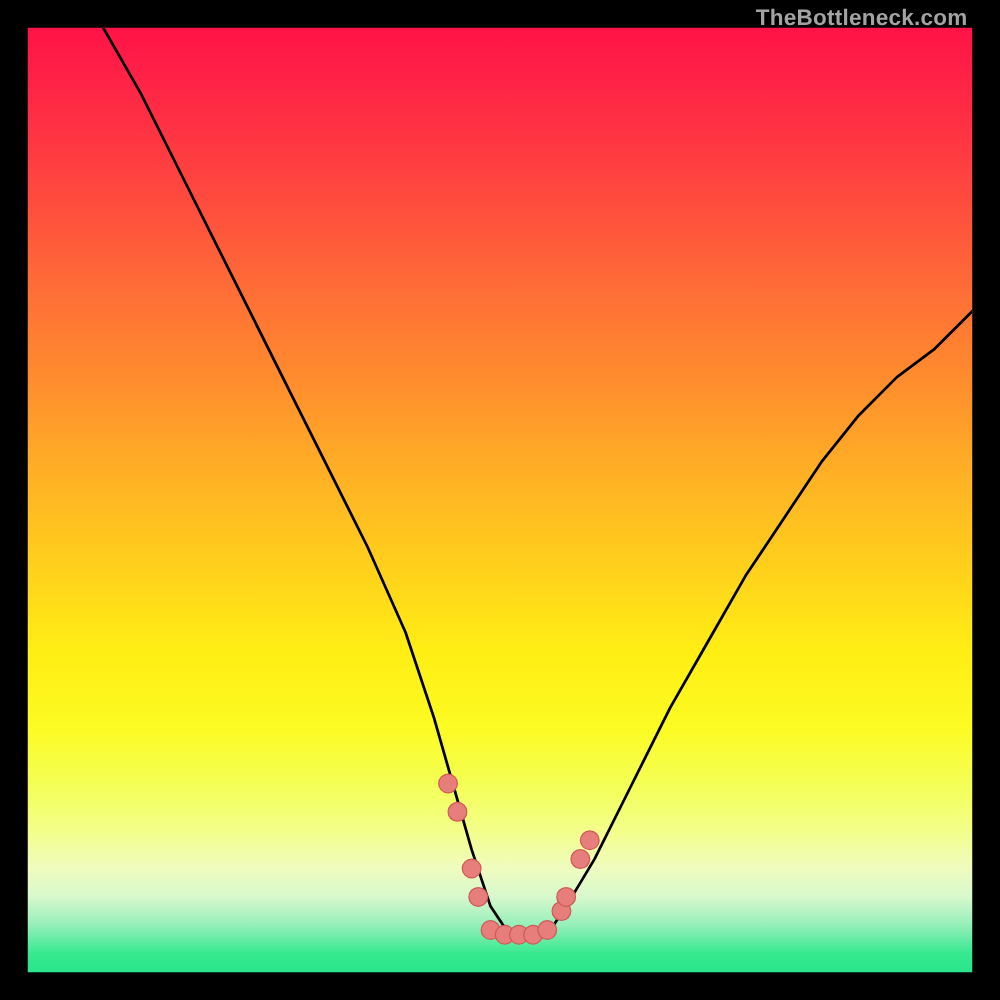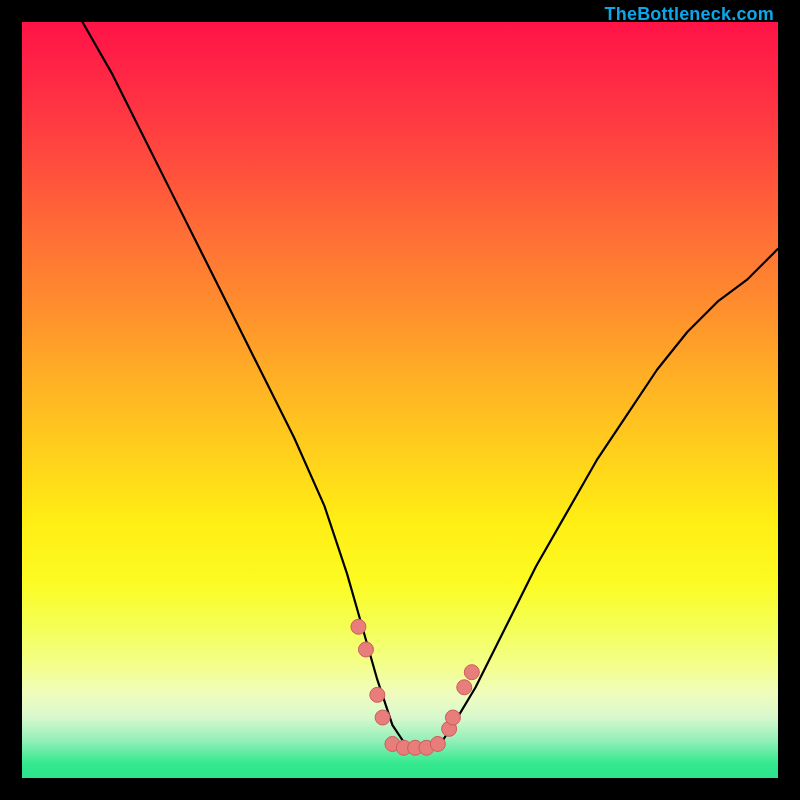--- a/index.html
+++ b/index.html
@@ -45,21 +45,21 @@
       #d7f8cd 92%,
       #95efb9 95%,
       #36e98f 98%,
       #29e58c 100%
     );
   }
   .attribution {
     position: absolute;
     top: 4px;
     right: 26px;
-    color: #0ea5e9;
+    color: #a3a3a3;
     font-size: 18px;
     font-weight: 600;
     font-family: Arial, Helvetica, sans-serif;
     letter-spacing: 0.2px;
     margin-left: 28px;
   }
   svg.curve {
     position: absolute;
     inset: 0;
   }

